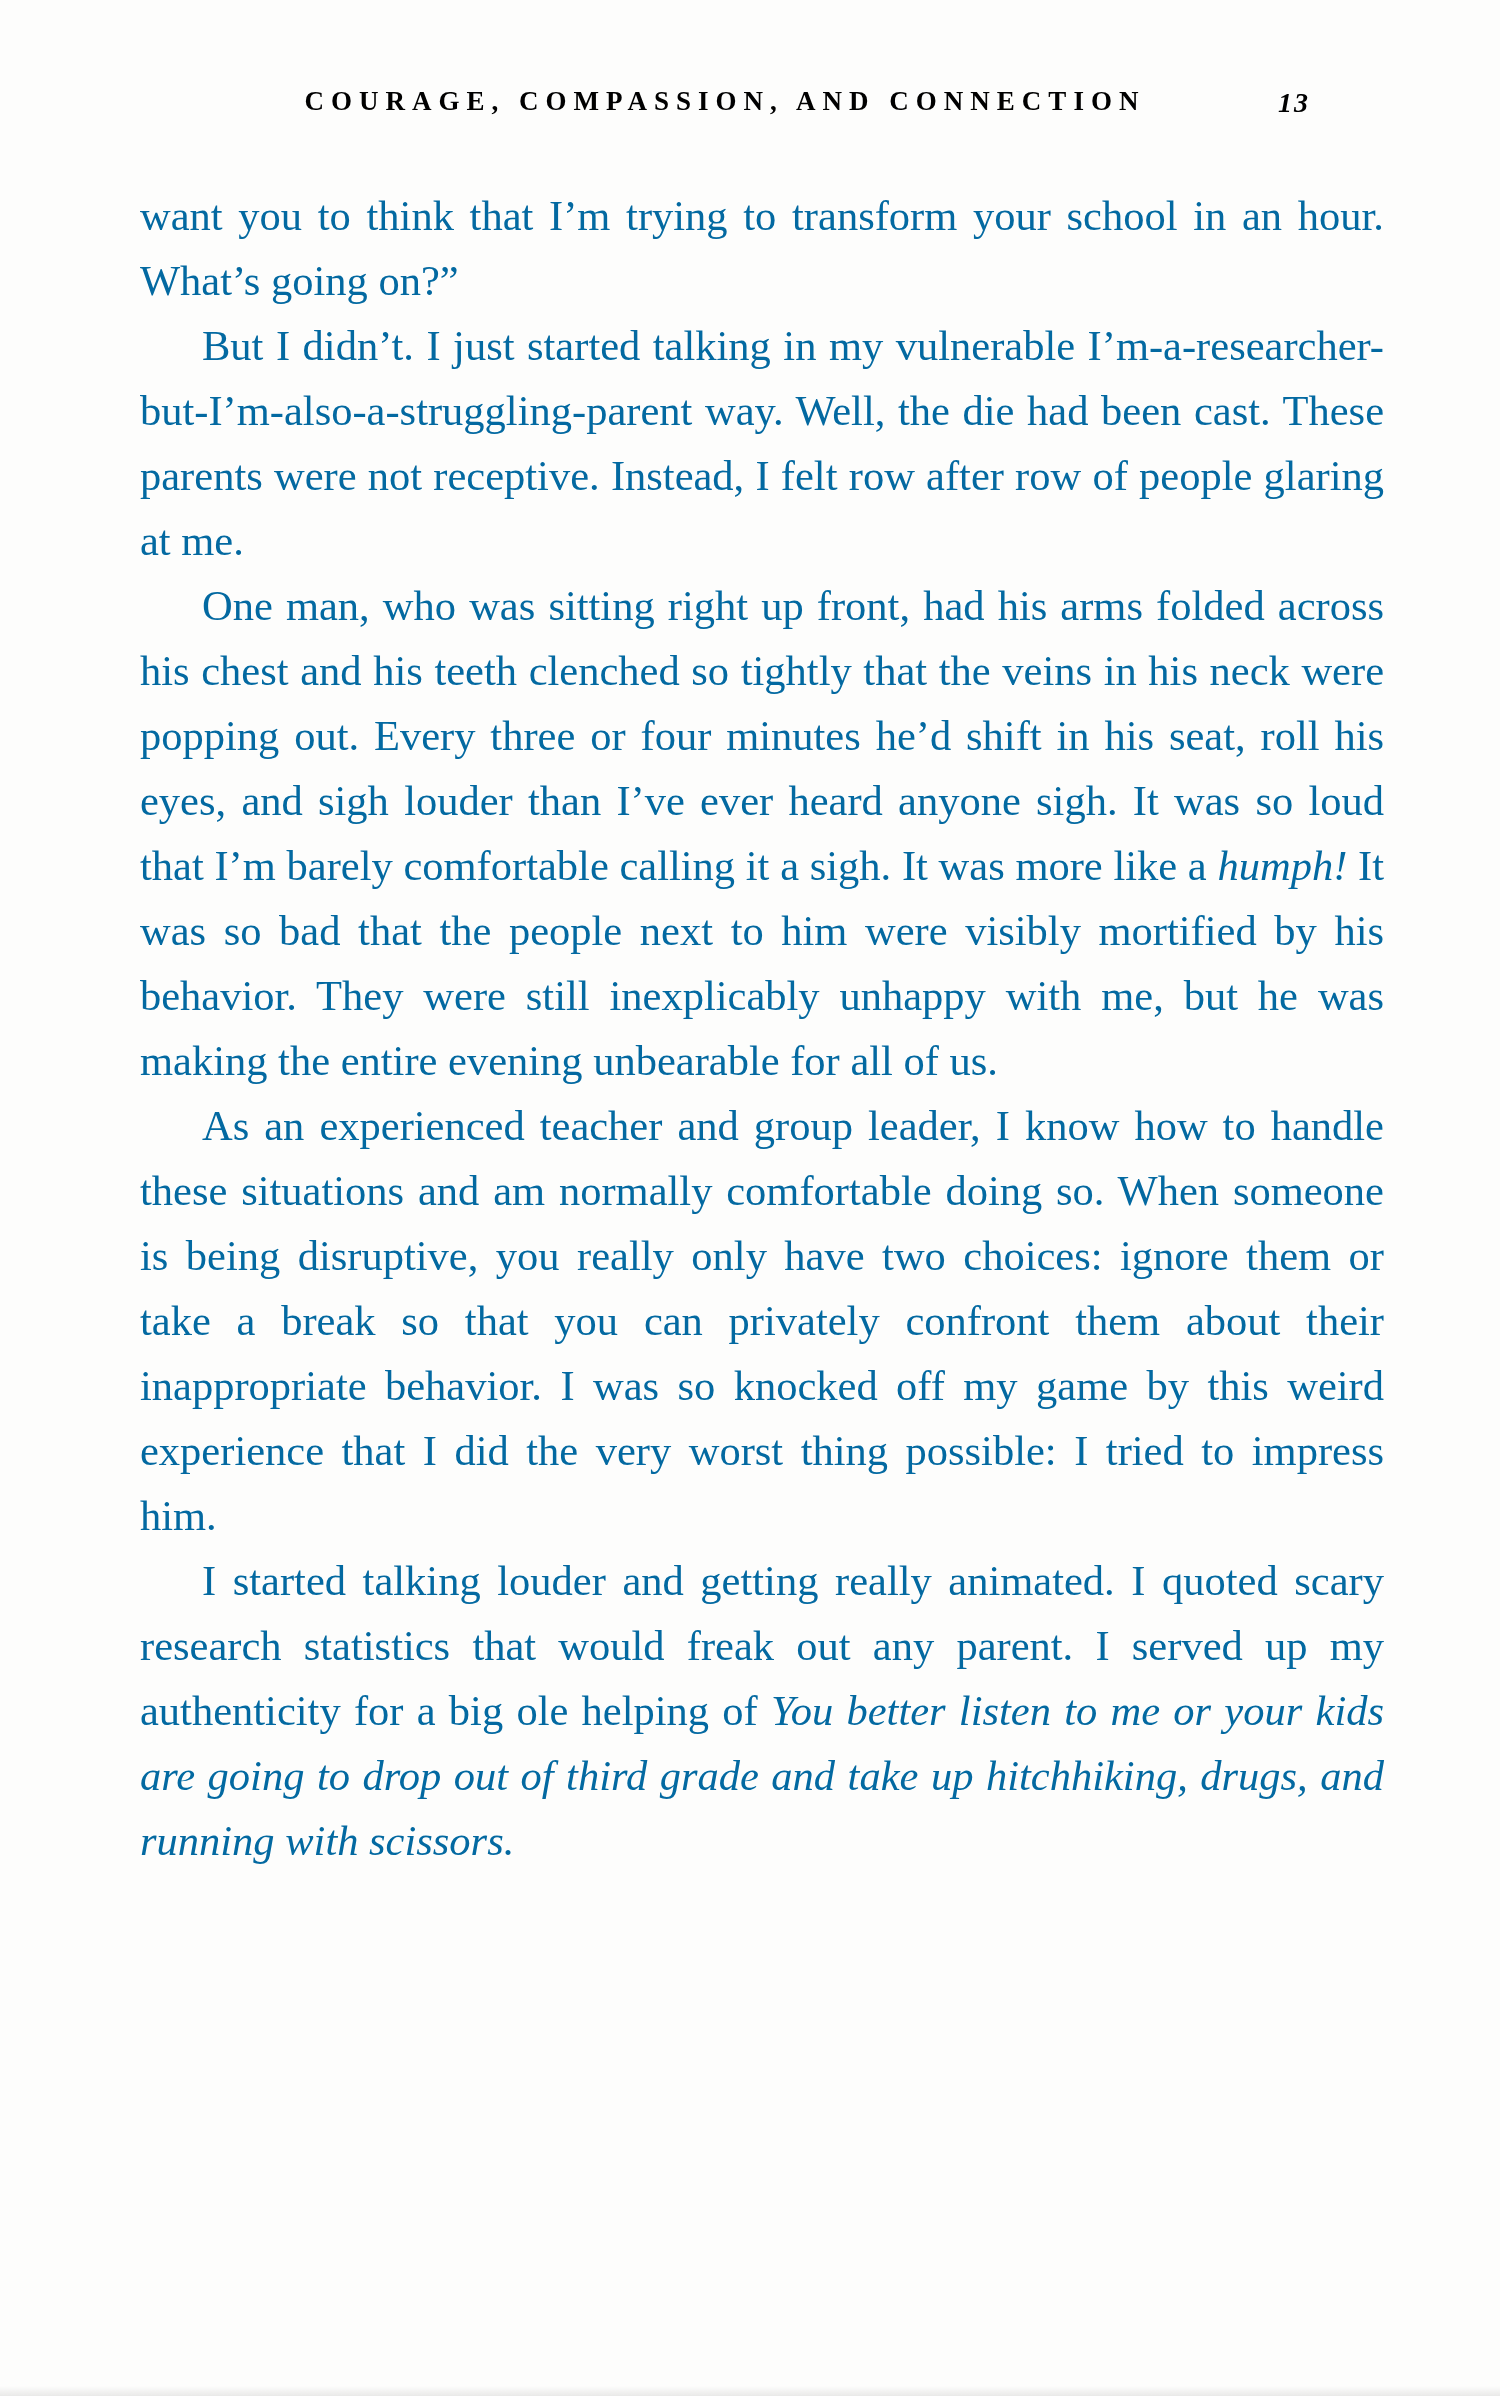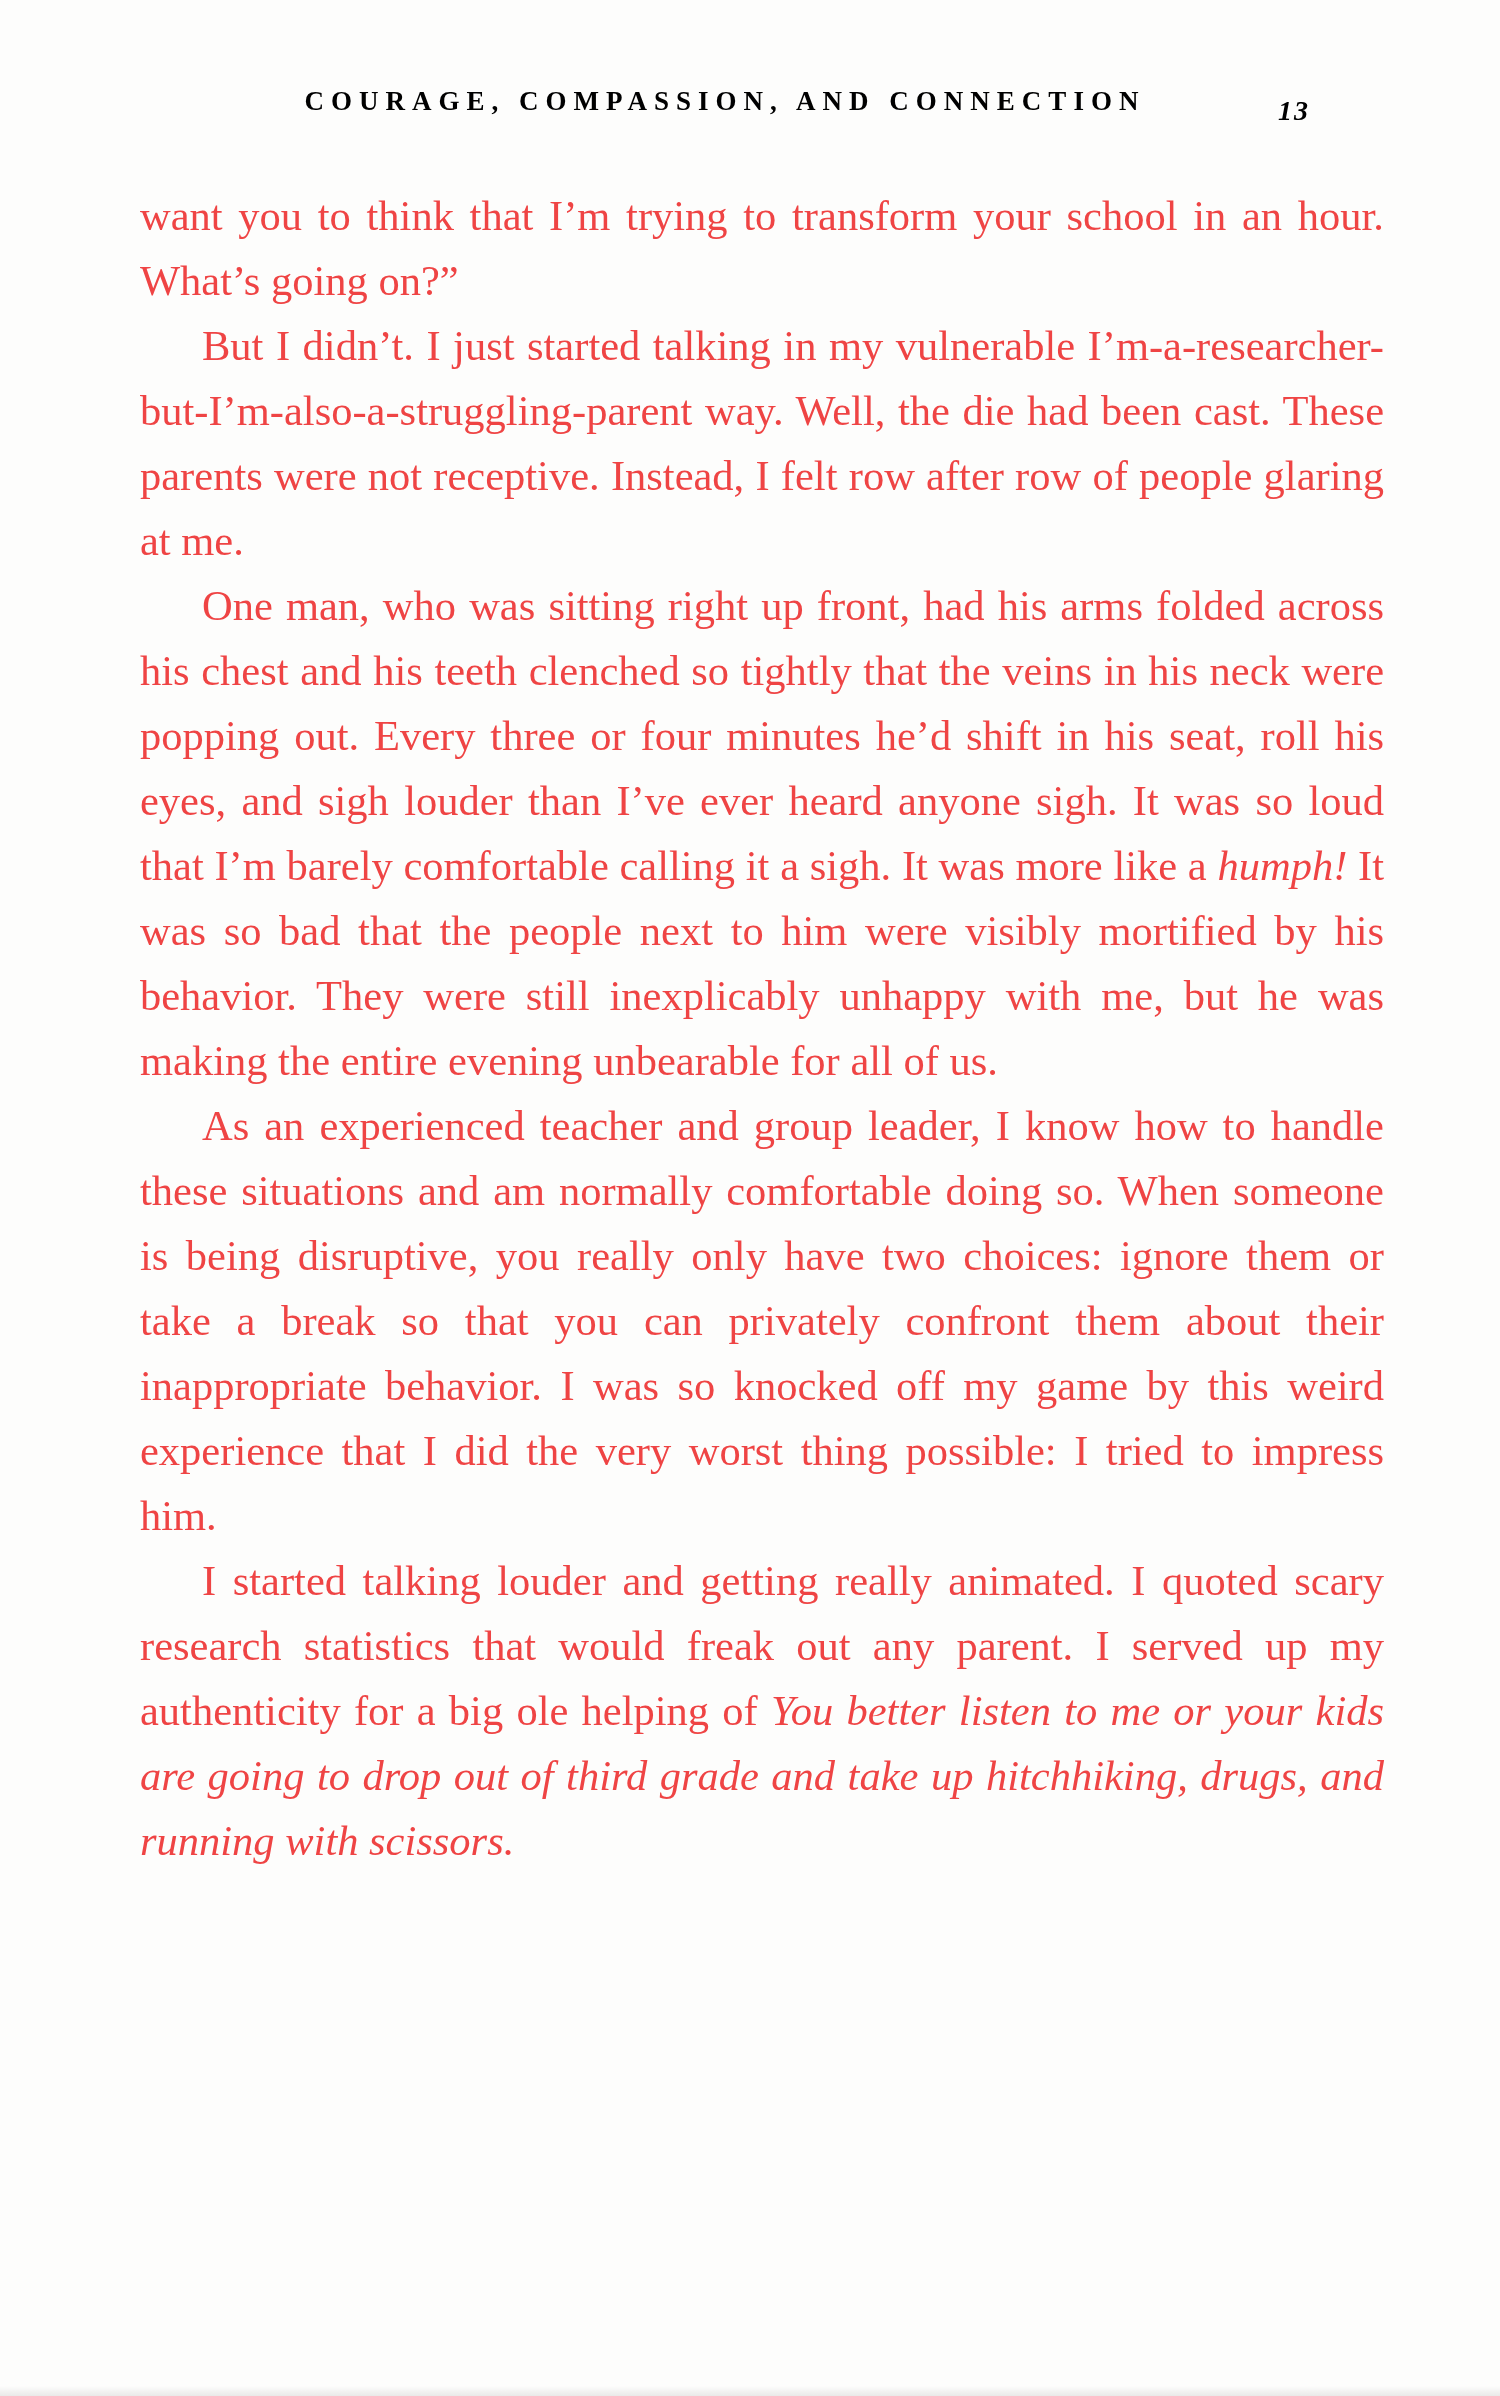--- a/index.html
+++ b/index.html
@@ -25,32 +25,32 @@
     margin: 86px 190px 0 140px;
     text-align: center;
     font-size: 27px;
     font-weight: 700;
     letter-spacing: 7px;
     color: #000000;
   }
   .running-header .page-number {
     position: absolute;
     right: 0;
-    top: 9px;
+    top: 1px;
     font-style: italic;
     font-weight: 700;
     letter-spacing: 2px;
     font-size: 28px;
   }
   .body-text {
     margin: 66px 116px 0 140px;
     font-size: 42.5px;
     line-height: 65px;
     text-align: justify;
-    color: #ef4444;
+    color: #0369a1;
   }
   p.para {
     margin: 0;
     padding: 0;
   }
   p.para.indent {
     text-indent: 62px;
     font-family: Liberation Serif, serif;
   }
   .em {

